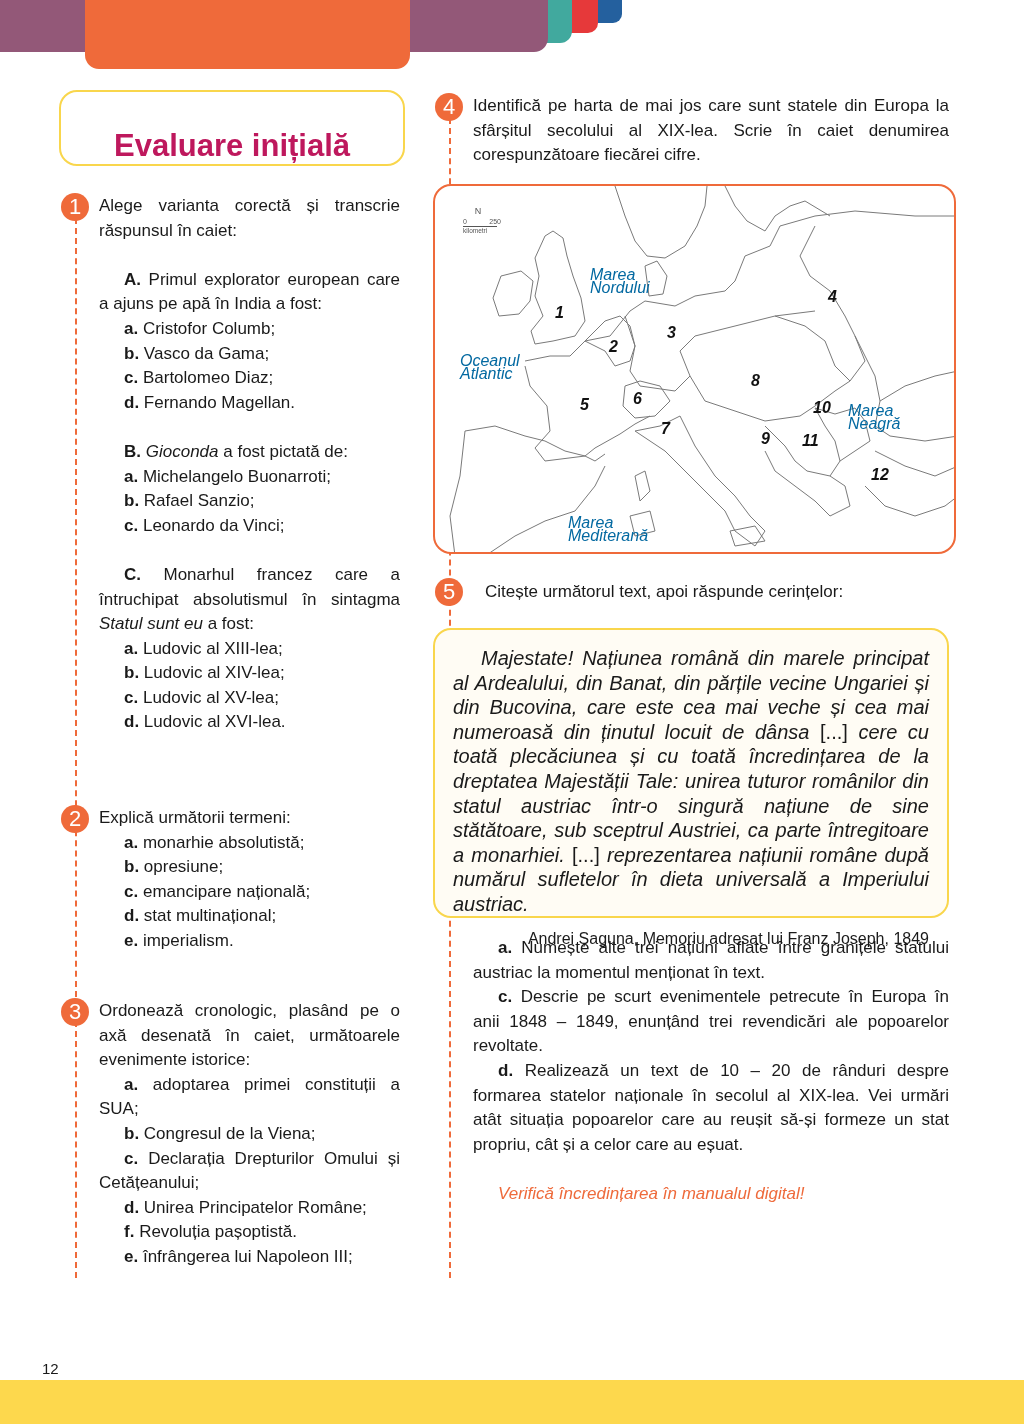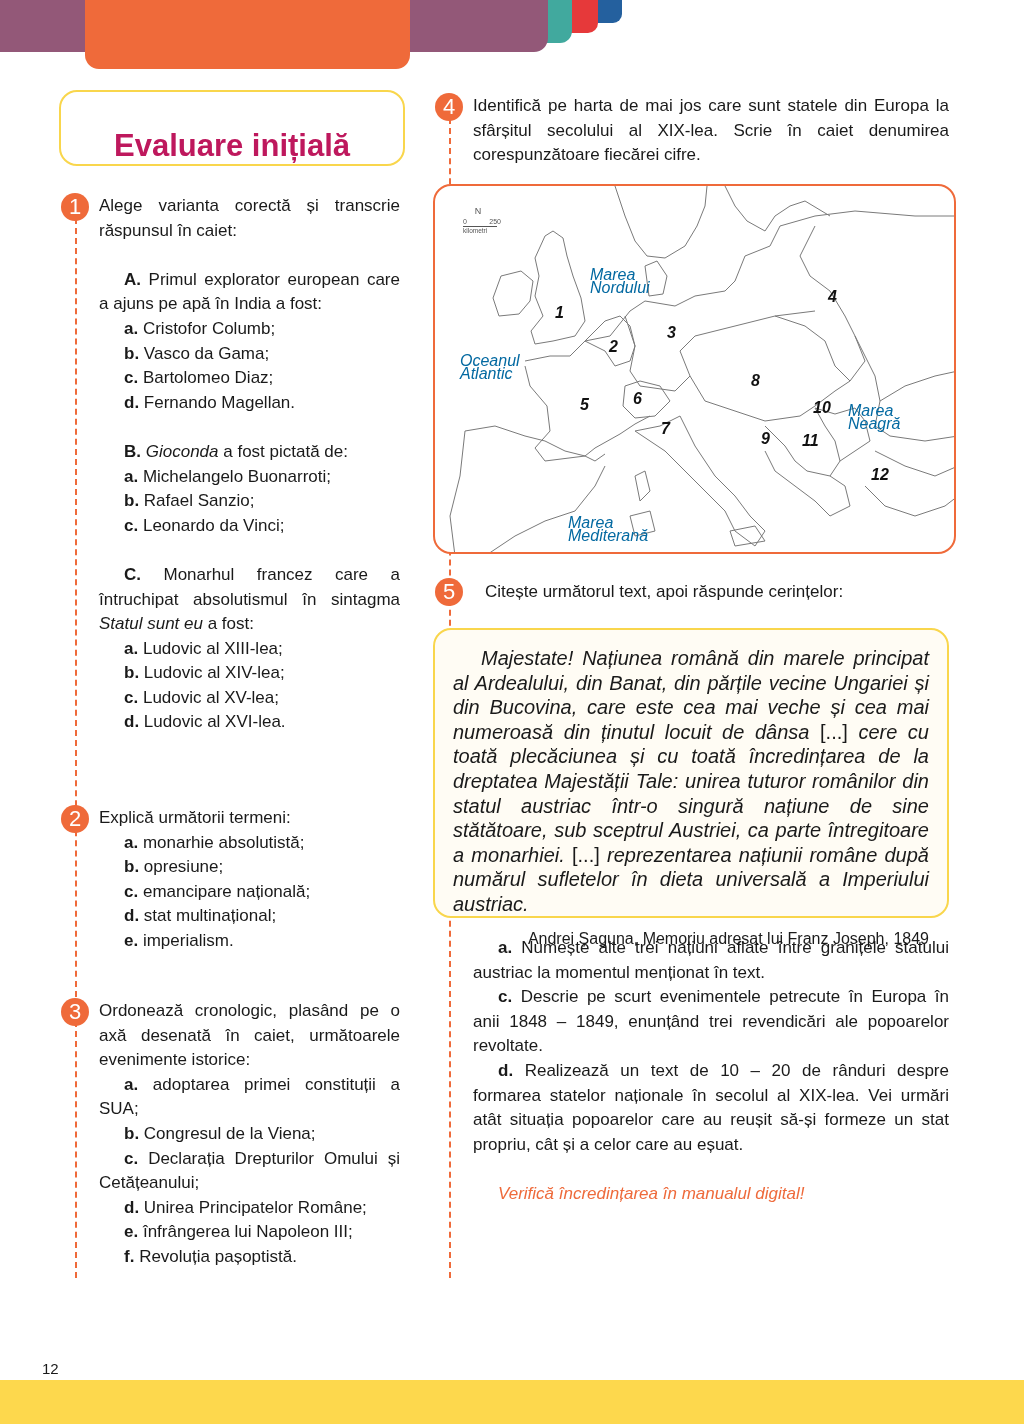--- a/index.html
+++ b/index.html
@@ -88,22 +88,22 @@
   <div class="ind"><b>e.</b> <span>imperialism.</span></div>
 </div>
 
 <div class="num-badge" style="left:61px; top:998px;">3</div>
 <div class="text just" style="left:99px; top:999px; width:301px;">
   <div>Ordonează cronologic, plasând pe o axă desenată în caiet, următoarele evenimente istorice:</div>
   <div class="indent-first"><b>a.</b> <span>adoptarea primei constituții a SUA;</span></div>
   <div class="indent-first"><b>b.</b> <span>Congresul de la Viena;</span></div>
   <div class="indent-first"><b>c.</b> <span>Declarația Drepturilor Omului și Cetățeanului;</span></div>
   <div class="indent-first"><b>d.</b> <span>Unirea Principatelor Române;</span></div>
+  <div class="indent-first"><b>f.</b> <span>Revoluția pașoptistă.</span></div>
   <div class="indent-first"><b>e.</b> <span>înfrângerea lui Napoleon III;</span></div>
-  <div class="indent-first"><b>f.</b> <span>Revoluția pașoptistă.</span></div>
 </div>
 
 <div class="num-badge" style="left:435px; top:93px;">4</div>
 <div class="text just" style="left:473px; top:94px; width:476px;">Identifică pe harta de mai jos care sunt statele din Europa la sfârșitul secolului al XIX-lea. Scrie în caiet denumirea corespunzătoare fiecărei cifre.</div>
 
 <div class="map-box">
   <svg width="523" height="370" viewBox="0 0 523 370" style="position:absolute;left:0;top:0">
     <g fill="none" stroke="#7a7a7a" stroke-width="1">
 
       <path d="M110,50 L118,45 L128,52 L132,70 L138,90 L146,112 L150,135 L140,150 L118,155 L100,158 L96,145 L108,130 L100,110 L104,90 L100,72 Z"></path>

